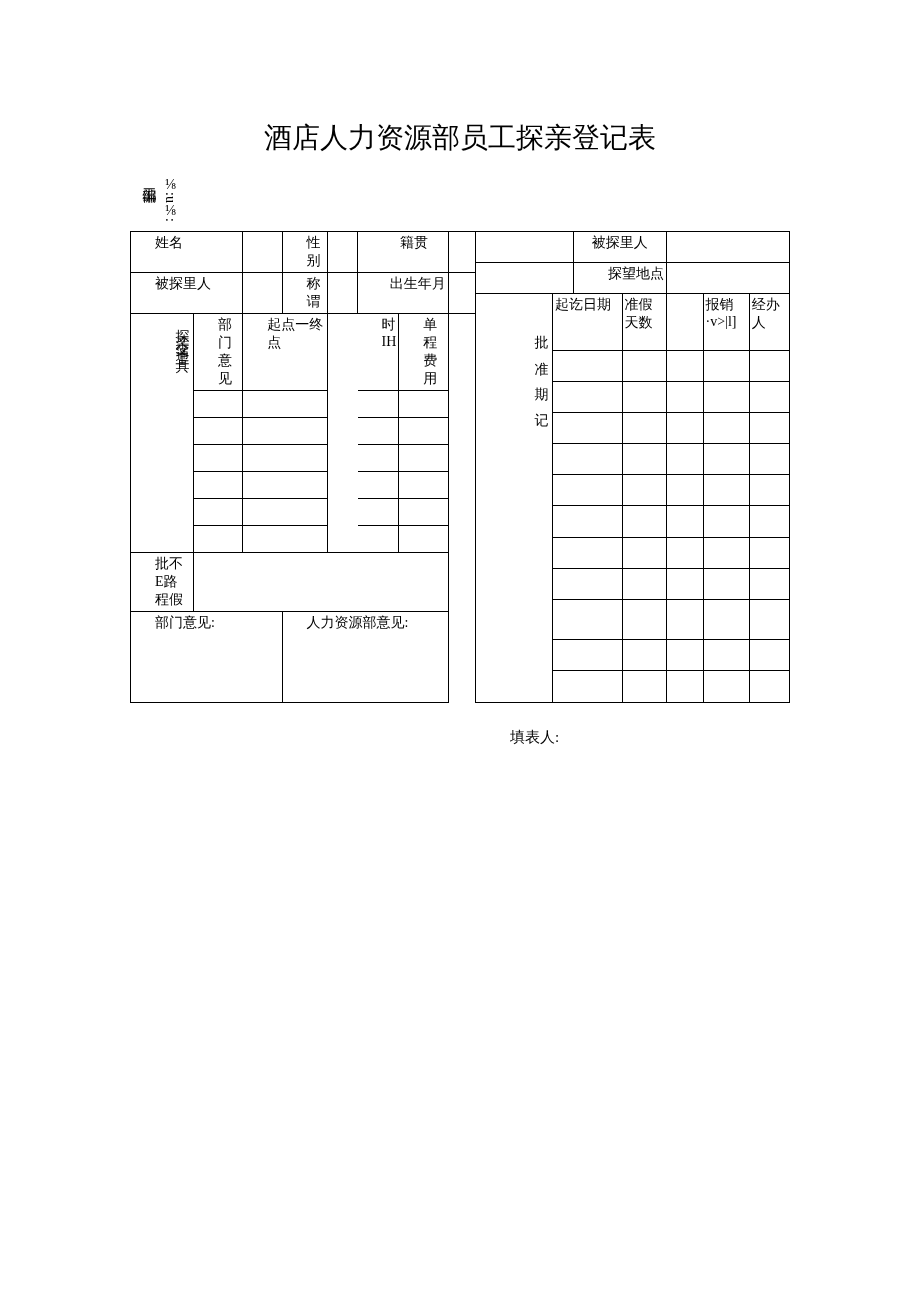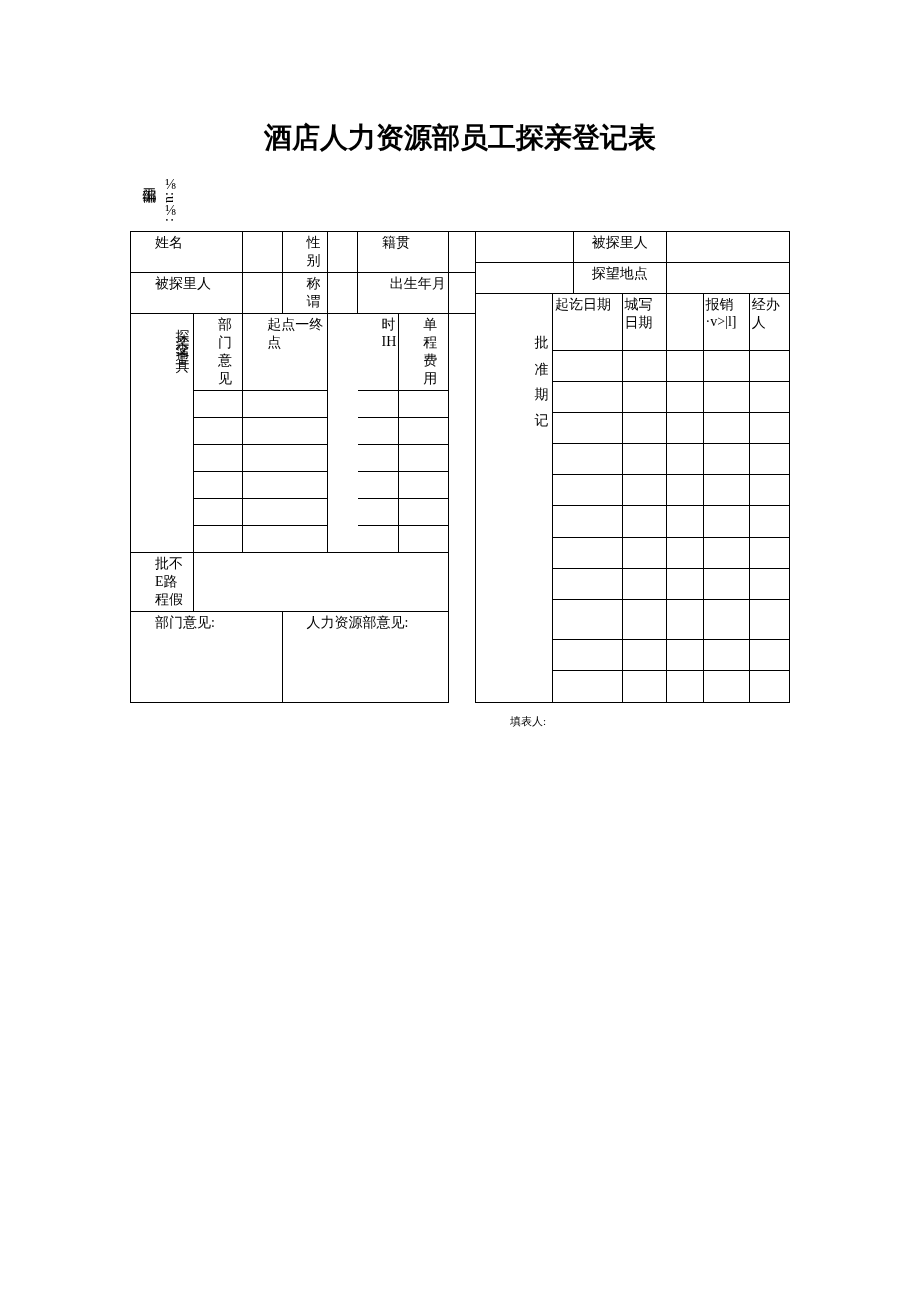--- a/index.html
+++ b/index.html
@@ -9,21 +9,21 @@
     background: #fff;
     width: 920px;
   }
   .page {
     padding: 100px 130px 0 130px;
   }
   .title {
     text-align: center;
     font-size: 28px;
     margin-bottom: 20px;
-    font-weight: bold;
+    font-weight: normal;
   }
   .pre-header {
     display: flex;
     align-items: flex-start;
     gap: 4px;
     margin-left: 10px;
     margin-bottom: 4px;
     font-size: 14px;
     height: 50px;
   }
@@ -50,23 +50,23 @@
   .right-table td { height: 22px; }
   .h-lab { text-align: left; }
   .v-lab {
     writing-mode: vertical-rl;
     text-orientation: upright;
     text-align: left;
     letter-spacing: 6px;
     padding-top: 4px;
   }
   .footer {
-    margin-top: 10px;
+    margin-top: 22px;
     margin-left: 380px;
-    font-size: 11px;
+    font-size: 15px;
     line-height: 1.6;
   }
 </style>
 </head>
 <body>
 
 <div class="page">
   <h1 class="title">酒店人力资源部员工探亲登记表</h1>
 
   <div class="pre-header">
@@ -87,21 +87,21 @@
         <col style="width:62px">
           <col style="width:28px">
       </colgroup>
 
       <tbody>
           <tr>
         <td colspan="2" class="h-lab">姓名</td>
         <td></td>
         <td class="h-lab">性别</td>
         <td></td>
-        <td colspan="2" class="h-lab" style="text-align:left">籍贯</td>
+        <td colspan="2" class="h-lab" style="text-align:center">籍贯</td>
         <td></td>
       </tr>
 
       <tr>
         <td colspan="2" class="h-lab">被探里人</td>
         <td></td>
         <td class="h-lab">称谓</td>
         <td></td>
         <td colspan="2" class="h-lab" style="text-align:right">出生年月</td>
         <td></td>
@@ -180,27 +180,27 @@
           <col style="width:48px">
       </colgroup>
       <tbody>
           <tr>
         <td colspan="2"></td>
         <td colspan="2" class="h-lab" style="text-align:center">被探里人</td>
         <td colspan="3"></td>
       </tr>
       <tr>
         <td colspan="2"></td>
-        <td colspan="2" class="h-lab" style="text-align:center">探望地点</td>
+        <td colspan="2" class="h-lab" style="text-align:right">探望地点</td>
         <td colspan="3"></td>
       </tr>
       <tr>
         <td rowspan="12" class="v-lab" style="letter-spacing:26px;padding-top:30px">批准期记</td>
         <td colspan="2" class="h-lab" style="height:44px">起讫日期</td>
-        <td class="h-lab">城写日期</td>
+        <td class="h-lab">准假天数</td>
         <td></td>
         <td class="h-lab">报销·v&gt;|l]</td>
         <td class="h-lab">经办人</td>
       </tr>
       <tr>
             <td colspan="2"></td>
             <td></td>
             <td></td>
             <td></td>
             <td></td>

